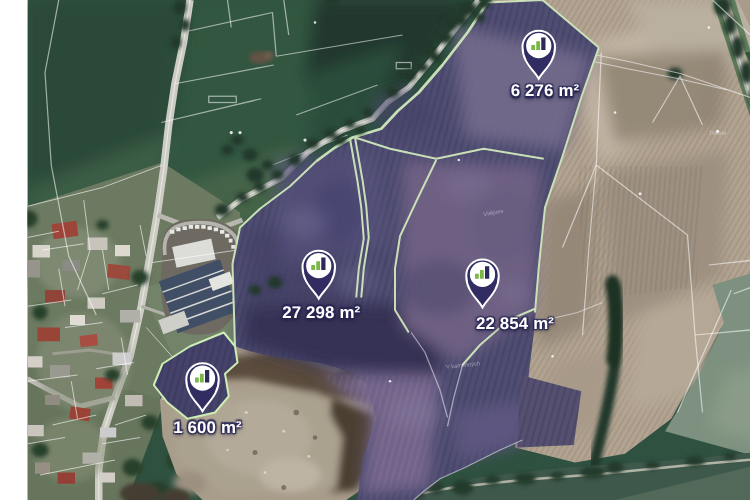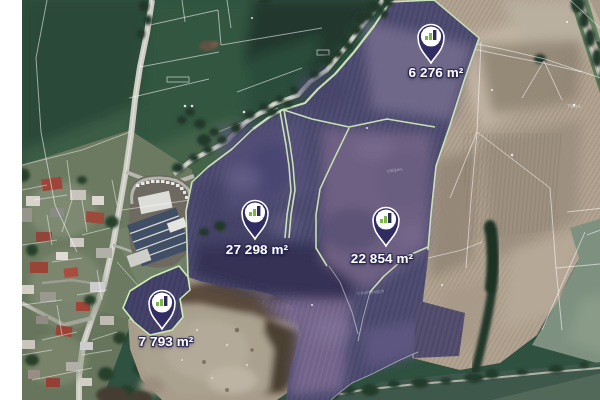--- a/index.html
+++ b/index.html
@@ -437,15 +437,15 @@
     <g transform="translate(0,-27)">
       <rect x="-6" y="0" width="3" height="4" fill="#7ab648"></rect>
       <rect x="-2" y="-3" width="3" height="7" fill="#7ab648"></rect>
       <rect x="2" y="-6" width="3.4" height="10" fill="#2c2a58"></rect>
     </g>
   </g>
 </g>
 </svg>
 <div class="lbl" style="left:414px;top:65px;">6 276 m²</div>
 <div class="lbl" style="left:235px;top:242px;">27 298 m²</div>
-<div class="lbl" style="left:360px;top:251px;">22 854 m²</div>
-<div class="lbl" style="left:144px;top:334px;">7 793 m²</div>
+<div class="lbl" style="left:390px;top:251px;">22 854 m²</div>
+<div class="lbl" style="left:144px;top:334px;">1 600 m²</div>
 </div>
 
 </body></html>

